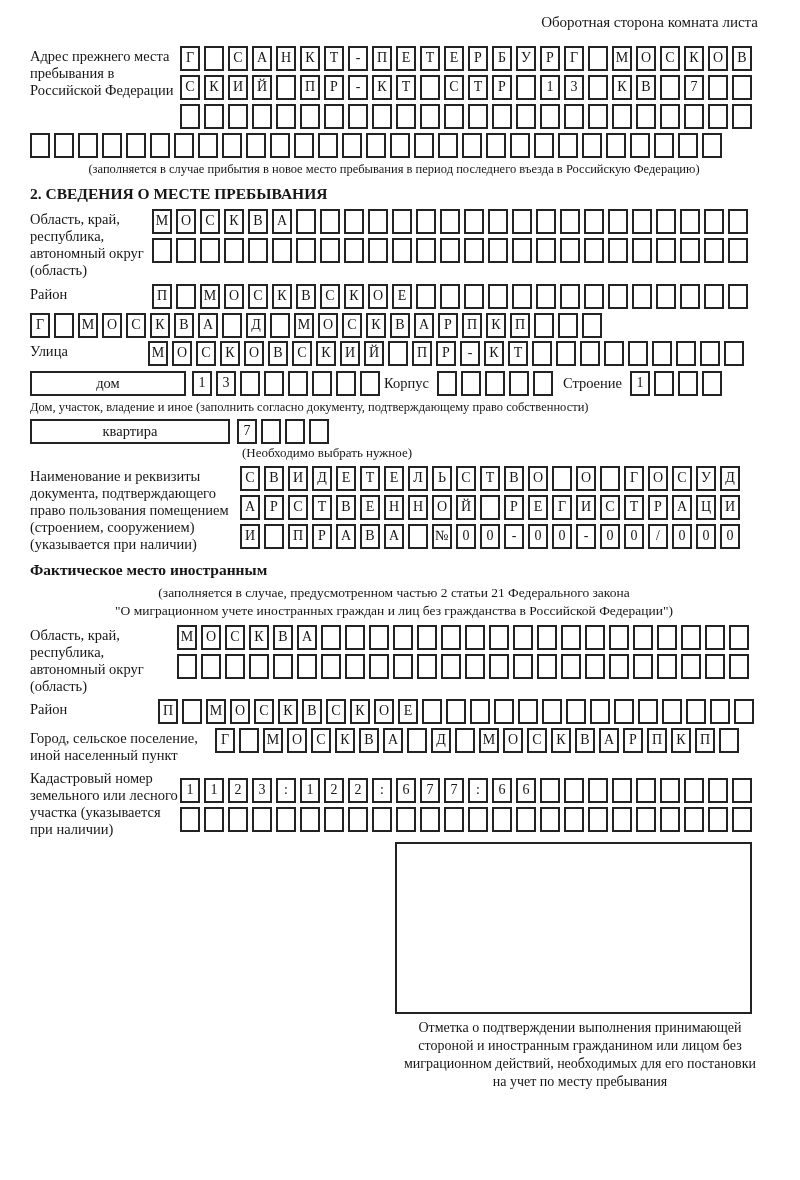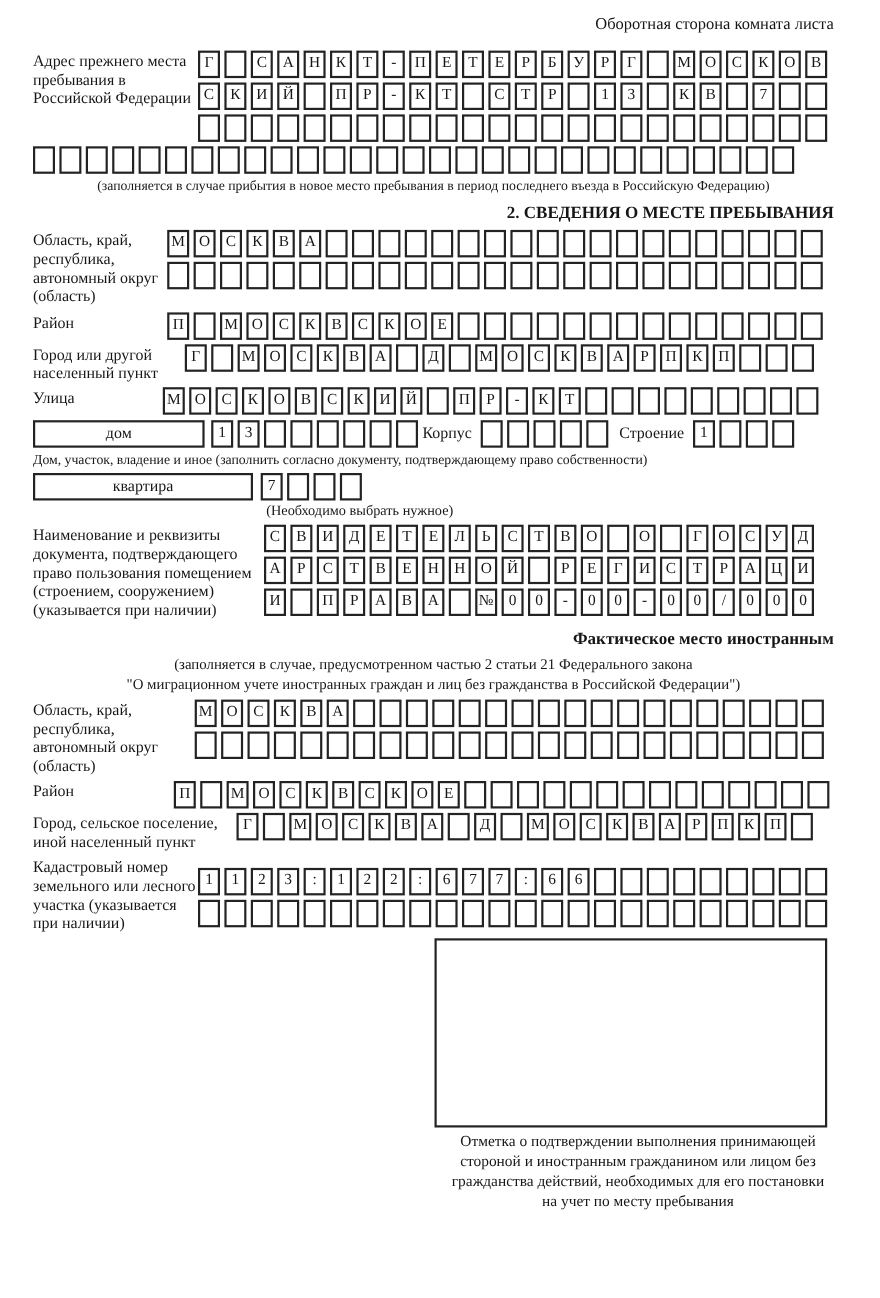--- a/index.html
+++ b/index.html
@@ -19,21 +19,21 @@
     border:2px solid #232323;text-align:center;
     font-size:14px;line-height:20px;background:#fff;
   }
   .wfield{
     box-sizing:border-box;flex:none;height:25px;border:2px solid #232323;
     text-align:center;font-size:14.5px;line-height:20px;
   }
   .inl{flex:none;font-size:14.5px;line-height:25px;}
   .note{font-size:12.5px;line-height:16px;}
   .center{text-align:center;}
-  .title{font-weight:bold;font-size:15.5px;text-align:right;}
+  .title{font-weight:bold;font-size:15.5px;text-align:left;}
   .ckbox{
     box-sizing:border-box;flex:none;width:22px;height:24px;border:2px solid #232323;
     text-align:center;font-size:14px;line-height:19px;
   }
   .prewrap{white-space:pre-line;}
   .stampbox{box-sizing:border-box;border:2px solid #232323;background:#fff;}
 </style>
 </head>
 <body>
 
@@ -244,21 +244,20 @@
         <span class="cbox"></span>
         <span class="cbox"></span>
         <span class="cbox"></span>
         <span class="cbox"></span>
         <span class="cbox"></span>
         <span class="cbox"></span>
       </div>
   </div>
 
   <div class="frow" style="margin-top:4px">
-    <div class="flabel" style="width:138px">Город или другой населенный пункт</div>
     <div class="boxes">
         <span class="cbox">Г</span>
         <span class="cbox"></span>
         <span class="cbox">М</span>
         <span class="cbox">О</span>
         <span class="cbox">С</span>
         <span class="cbox">К</span>
         <span class="cbox">В</span>
         <span class="cbox">А</span>
         <span class="cbox"></span>
@@ -603,16 +602,16 @@
           <span class="cbox"></span>
           <span class="cbox"></span>
           <span class="cbox"></span>
         </div>
     </div>
   </div>
 
   <div class="stampbox" style="width:357px;height:172px;margin-left:365px;margin-top:4px"></div>
   <div class="center prewrap" style="width:440px;margin-left:330px;margin-top:5px;font-size:14px;line-height:18px">Отметка о подтверждении выполнения принимающей
 стороной и иностранным гражданином или лицом без
-гражданства действий, необходимых для его постановки
+миграционном действий, необходимых для его постановки
 на учет по месту пребывания</div>
 
 </div>
 
 </body></html>

